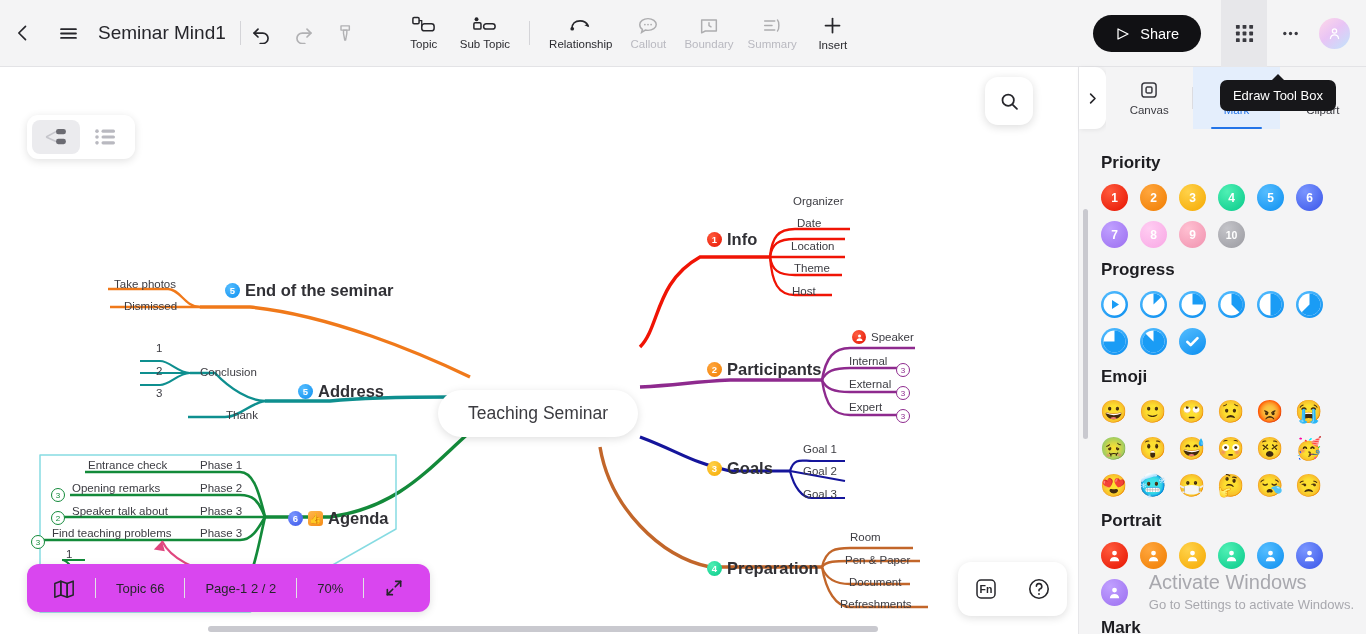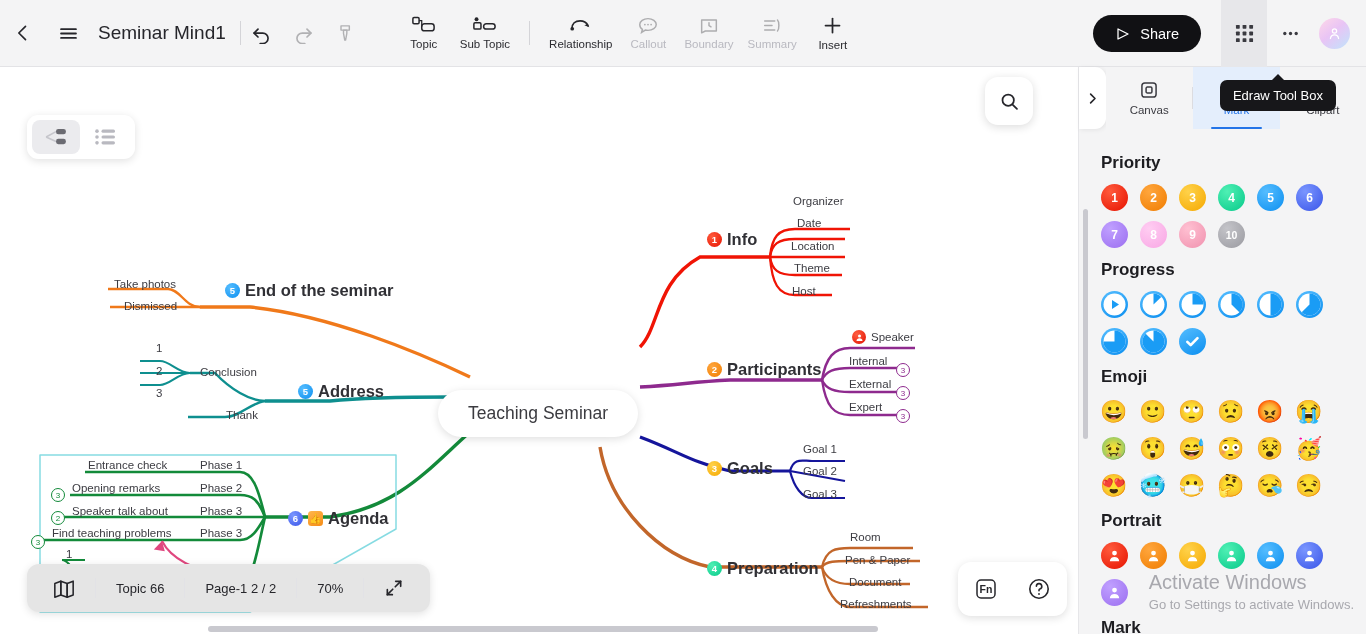--- a/index.html
+++ b/index.html
@@ -124,21 +124,21 @@
   .search-fab {
     position: absolute; right: 45px; top: 10px;
     width: 48px; height: 48px; border-radius: 13px; background: #fff;
     box-shadow: 0 2px 10px rgba(0,0,0,.14);
     display: flex; align-items: center; justify-content: center; cursor: pointer;
   }
 
   
   .statusbar {
     position: absolute; left: 27px; bottom: 22px; height: 48px;
-    background: #e5e5e5; border-radius: 12px; box-shadow: 0 2px 9px rgba(0,0,0,.12);
+    background: #d946ef; border-radius: 12px; box-shadow: 0 2px 9px rgba(0,0,0,.12);
     display: flex; align-items: center; padding: 0 6px;
   }
   .sb-cell {
     height: 48px; display: flex; align-items: center; justify-content: center;
     padding: 0 20px; font-size: 13px; color: #26262b; cursor: pointer; gap: 7px;
   }
   .sb-sep { width: 1px; height: 20px; background: #e2e2e6; }
 
   .fab-group {
     position: absolute; right: 11px; bottom: 18px; height: 54px;

